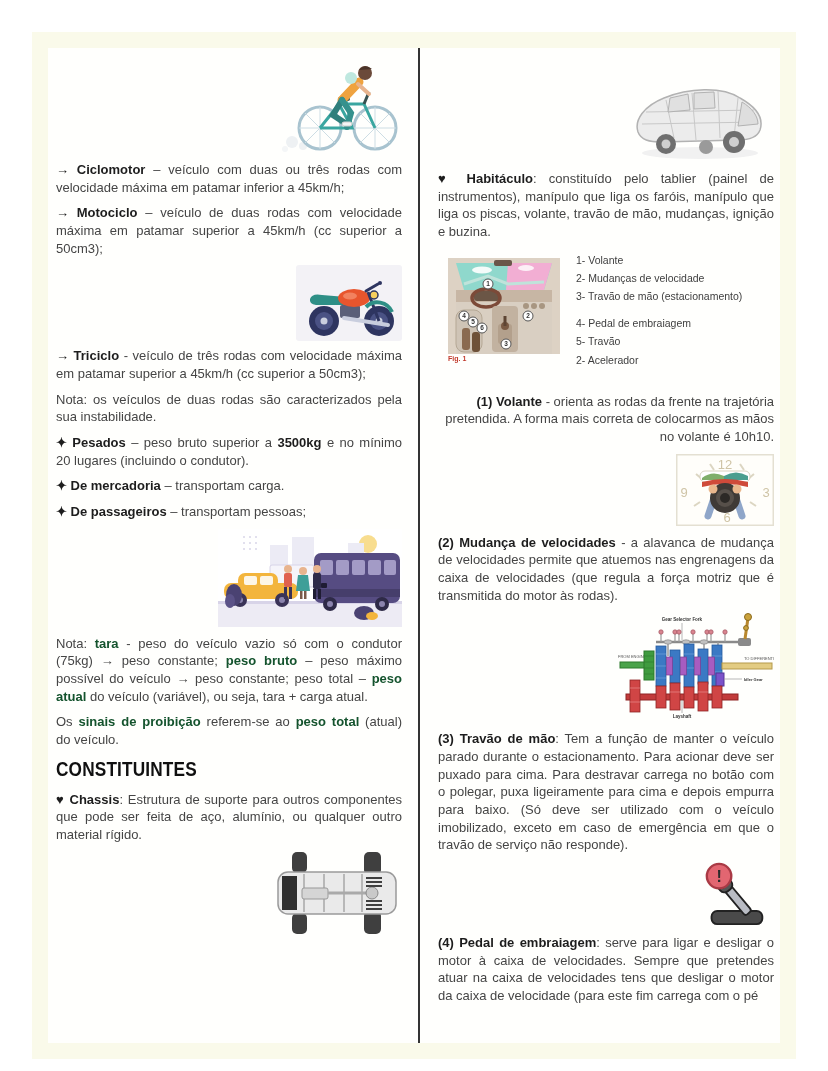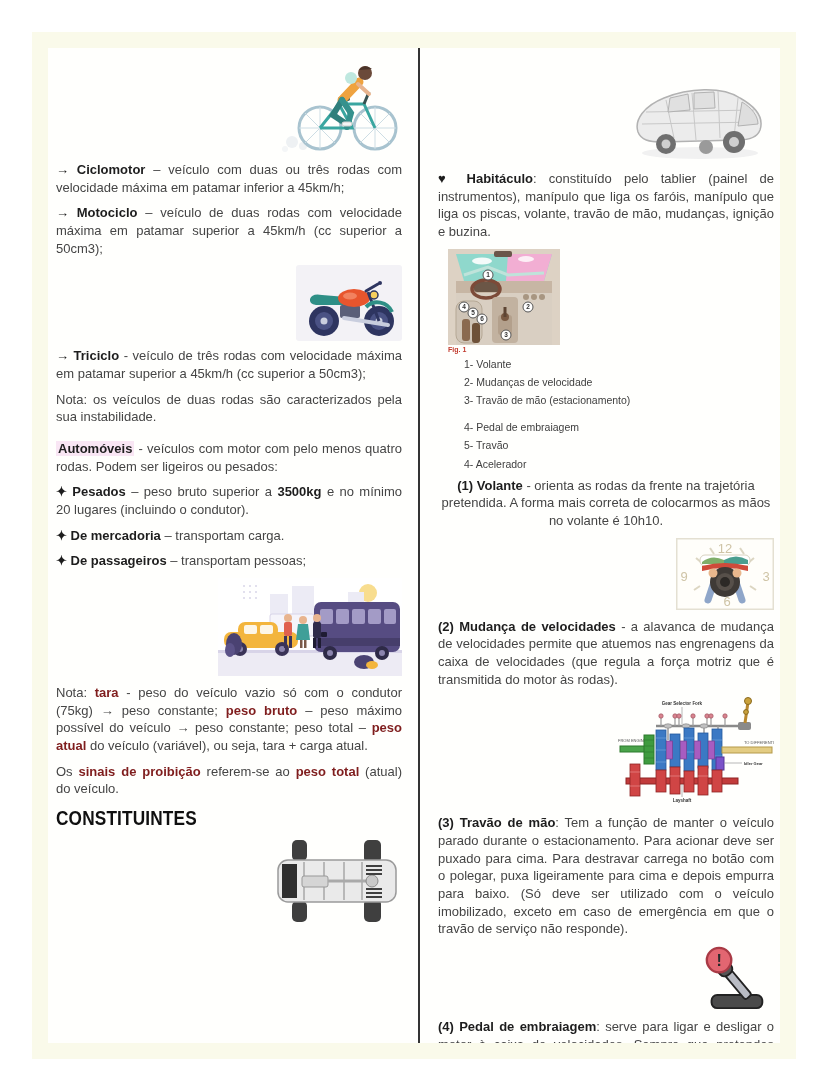--- a/index.html
+++ b/index.html
@@ -4,31 +4,31 @@
 <style>
   html,body{margin:0;padding:0;}
   body{width:828px;height:1071px;background:#ffffff;font-family:"Liberation Sans",sans-serif;position:relative;}
   .page{position:absolute;left:32px;top:32px;width:764px;height:1027px;background:#fafaea;}
   .inner{position:absolute;left:16px;top:16px;right:16px;bottom:16px;background:#fffffd;display:flex;overflow:hidden;}
   .col{box-sizing:border-box;}
   .col-left{width:370px;padding:10px 16px 0 8px;}
   .col-right{width:360px;padding:26px 6px 0 18px;}
   .divider{width:2px;background:#343434;}
   .col p{margin:0 0 8px;font-size:13px;line-height:1.36;color:#454545;text-align:justify;}
-  .col p.tl{text-align:center;}
+  .col p.tl{text-align:right;}
   .b{font-weight:bold;color:#1d1d1d;}
   .bullet{font-weight:bold;color:#1d1d1d;}
   .hl{background:#f9e6f4;padding:0 2px;}
   .note{color:#c4c4c4;}
-  .note .nb{font-weight:bold;color:#7f1d1d;}
+  .note .nb{font-weight:bold;color:#14532d;}
   .mt{margin-top:14px !important;}
   h2.head{font-size:21px;font-weight:800;color:#101010;margin:8px 0 10px;transform:scaleX(0.82);transform-origin:left center;letter-spacing:0.2px;font-family:"Liberation Sans",sans-serif;}
   .imgc{text-align:right;margin:0 0 8px;}
   .imgc.tight{margin-bottom:6px;}
-  .fig-row{display:flex;align-items:flex-start;margin:2px 0 2px;padding-left:10px;flex-direction:column;}
+  .fig-row{display:flex;align-items:center;margin:2px 0 22px;padding-left:10px;}
   .fig-imgwrap{flex:0 0 auto;}
   .figcap{font-size:7px;font-weight:bold;color:#c23b2e;margin-top:1px;}
   .fig-labels{margin-left:16px;padding-top:4px;}
   .fig-labels div{font-size:10.5px;color:#3e3e3e;margin-bottom:4px;line-height:1.35;}
   .fig-labels div.gap{margin-top:13px;}
   svg{display:inline-block;vertical-align:top;}
   svg text{font-family:"Liberation Sans",sans-serif;}
 </style>
 </head>
 <body>
@@ -92,21 +92,20 @@
           <circle cx="84" cy="18" r="2" fill="#2e3560"></circle>
           <circle cx="78" cy="30" r="4" fill="#f7cf5e" stroke="#2e3560" stroke-width="1.5"></circle>
           <path d="M70 42 A16 16 0 0 1 96 47" fill="none" stroke="#2e8f86" stroke-width="4"></path>
         </svg>
       </div>
 
       <p><span class="bullet">→</span> <span class="b">Triciclo</span><span> - veículo de três rodas com velocidade máxima em patamar superior a 45km/h (cc superior a 50cm3);</span></p>
 
       <p class="note">Nota: os veículos de duas rodas são caracterizados pela sua instabilidade.</p>
 
-      <p class="mt"><span class="b hl">Automóveis</span><span> - veículos com motor com pelo menos quatro rodas. Podem ser ligeiros ou pesados:</span></p>
 
 
       <p><span class="bullet">✦</span> <span class="b">Pesados</span><span> – peso bruto superior a </span><span class="b">3500kg</span><span> e no mínimo 20 lugares (incluindo o condutor).</span></p>
 
       <p><span class="bullet">✦</span> <span class="b">De mercadoria</span><span> – transportam carga.</span></p>
 
       <p><span class="bullet">✦</span> <span class="b">De passageiros</span><span> – transportam pessoas;</span></p>
 
       <div class="imgc">
         <svg width="184" height="98" viewBox="0 0 184 98">
@@ -182,20 +181,21 @@
             <ellipse cx="154" cy="87" rx="6" ry="4" fill="#f3b53d"></ellipse>
         </svg>
       </div>
 
       <p class="note"><span>Nota: </span><span class="nb">tara</span><span> - peso do veículo vazio só com o condutor (75kg) → peso constante; </span><span class="nb">peso bruto</span><span> – peso máximo possível do veículo → peso constante; peso total – </span><span class="nb">peso atual</span><span> do veículo (variável), ou seja, tara + carga atual.</span></p>
 
       <p class="note"><span>Os </span><span class="nb">sinais de proibição</span><span> referem-se ao </span><span class="nb">peso total</span><span> (atual) do veículo.</span></p>
 
       <h2 class="head">CONSTITUINTES</h2>
 
+      <p><span class="bullet">♥</span> <span class="b">Chassis</span><span>: Estrutura de suporte para outros componentes que pode ser feita de aço, alumínio, ou qualquer outro material rígido.</span></p>
 
       <div class="imgc">
         <svg width="132" height="82" viewBox="0 0 132 82">
           <g fill="#3f3f3f">
               <rect x="22" y="0" width="15" height="21" rx="5"></rect>
               <rect x="22" y="61" width="15" height="21" rx="5"></rect>
               <rect x="94" y="0" width="17" height="23" rx="5"></rect>
               <rect x="94" y="59" width="17" height="23" rx="5"></rect>
             </g>
           <rect x="8" y="20" width="118" height="42" rx="10" fill="#eaeaea" stroke="#9a9a9a" stroke-width="1.5"></rect>
@@ -297,21 +297,21 @@
             </g>
           </svg>
           <div class="figcap">Fig. 1</div>
         </div>
         <div class="fig-labels">
           <div>1- Volante</div>
           <div>2- Mudanças de velocidade</div>
           <div>3- Travão de mão (estacionamento)</div>
           <div class="gap">4- Pedal de embraiagem</div>
           <div>5- Travão</div>
-          <div>4- Acelerador</div>
+          <div>2- Acelerador</div>
         </div>
       </div>
 
       <p class="tl"><span class="b">(1) Volante</span><span> - orienta as rodas da frente na trajetória pretendida. A forma mais correta de colocarmos as mãos no volante é 10h10.</span></p>
 
       <div class="imgc">
         <svg width="98" height="72" viewBox="0 0 98 72">
           <rect x="0.75" y="0.75" width="96.5" height="70.5" fill="#fffefa" stroke="#e4e0d2" stroke-width="1.5"></rect>
           <g stroke="#dcd6c2" stroke-width="2">
             <line x1="64" y1="10" x2="68" y2="16"></line>

